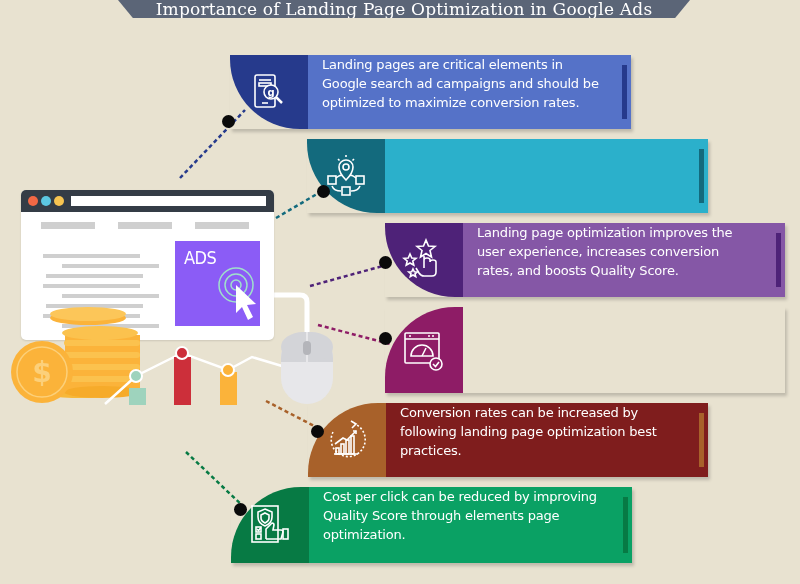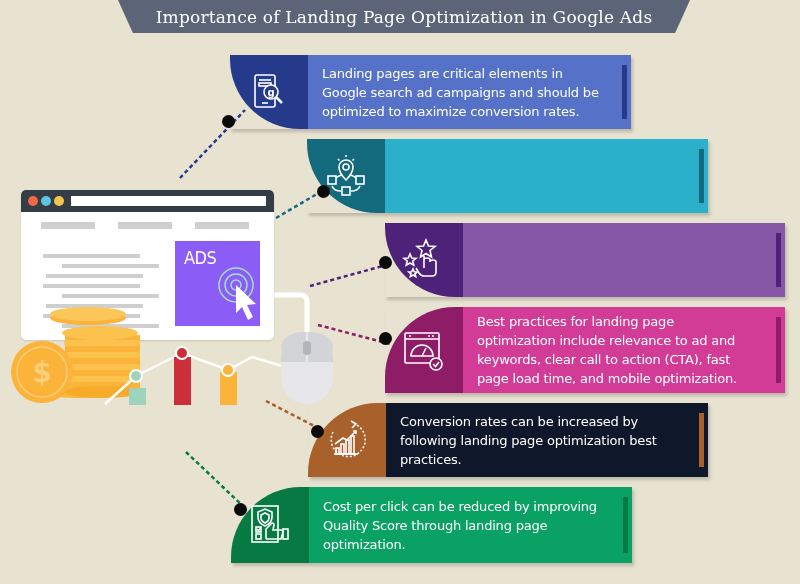--- a/index.html
+++ b/index.html
@@ -3,21 +3,21 @@
 <meta charset="utf-8">
 <style>
   * { box-sizing: border-box; margin: 0; padding: 0; }
   html, body { width: 800px; height: 584px; overflow: hidden; }
   body {
     background: #e8e2d0;
     position: relative;
     font-family: "DejaVu Sans", sans-serif;
   }
   .title-banner {
-    position: absolute; left: 118px; top: 0; width: 572px; height: 33px;
+    position: absolute; left: 118px; top: 0; width: 572px; height: 18px;
     background: #5b6577;
     clip-path: polygon(0 0, 100% 0, 97.4% 100%, 2.6% 100%);
     display: flex; align-items: center; justify-content: center;
   }
   .title-banner span {
     color: #fff; font-family: "DejaVu Serif", serif; font-size: 17px;
     letter-spacing: 0.2px;
   }
 
   .banner {
@@ -25,21 +25,21 @@
     box-shadow: 2px 3px 3px rgba(0,0,0,0.18);
   }
   .banner .cap {
     width: 78px; height: 100%; position: relative;
     display: flex; align-items: center; justify-content: center;
   }
   .banner.rb .cap { border-bottom-left-radius: 70px; }
   .banner.rt .cap { border-top-left-radius: 70px; }
   .banner .body {
     flex: 1; position: relative; height: 100%;
-    display: flex; align-items: center;
+    display: flex; align-items: flex-start;
     padding: 0 31px 0 14px;
   }
   .banner .body .txt {
     color: #fff; font-size: 13px; line-height: 19px;
     font-family: "DejaVu Sans", sans-serif;
     letter-spacing: -0.2px;
   }
   .banner .body .edge {
     position: absolute; right: 4px; top: 10px; bottom: 10px; width: 5px;
   }
@@ -205,77 +205,74 @@
   <div class="cap" style="background:#4e2278">
     <svg width="44" height="44" viewBox="0 0 44 44" fill="none" stroke="#fff" stroke-width="1.6">
       <polygon points="24,2 26.5,8 33,8.5 28,12.5 29.5,19 24,15.5 18.5,19 20,12.5 15,8.5 21.5,8"></polygon>
       <polygon points="8,16 9.8,20 14,20.3 10.8,23 11.8,27.2 8,25 4.2,27.2 5.2,23 2,20.3 6.2,20"></polygon>
       <polygon points="11,31 12.3,33.8 15.2,34 13,35.8 13.7,38.6 11,37 8.3,38.6 9,35.8 6.8,34 9.7,33.8"></polygon>
       <path d="M22 18 L22 30 M22 22 q0 -2 3 -2 q3 0 3 2 l0 2 q0 -2 3 -2 q3 0 3 2 l0 10 q0 4 -4 4 l-8 0 q-3 0 -5 -3 l-3 -5"></path>
     </svg>
     <span class="dot" style="left:-6px;top:33px"></span>
   </div>
   <div class="body" style="background:#8557a6">
+    <span class="txt">Landing page optimization improves the user experience, increases conversion rates, and boosts Quality Score.</span>
     <span class="edge" style="background:#4e2278"></span>
   </div>
 </div>
 
 <div class="banner rt" style="left:385px;top:307px;width:400px;height:86px;">
   <div class="cap" style="background:#8e1c66">
     <svg width="44" height="44" viewBox="0 0 44 44" fill="none" stroke="#fff" stroke-width="1.6">
       <rect x="3" y="5" width="34" height="30" rx="1"></rect>
       <line x1="3" y1="11" x2="37" y2="11"></line>
       <line x1="26" y1="8" x2="28" y2="8"></line>
         <line x1="30" y1="8" x2="32" y2="8"></line>
         <line x1="7" y1="8" x2="9" y2="8"></line>
       <path d="M9 28 a11 11 0 0 1 22 0 Z"></path>
       <line x1="20" y1="28" x2="24" y2="20"></line>
       <circle cx="34" cy="36" r="6" fill="#8e1c66"></circle>
       <polyline points="31,36 33.5,38.5 37,34"></polyline>
     </svg>
     <span class="dot" style="left:-6px;top:25px"></span>
   </div>
-  <div class="body" style="background:#d33c96">
-    <span class="txt">Best practices for landing page optimization include relevance to ad and keywords, clear call to action (CTA), fast page load time, and mobile optimization.</span>
-    <span class="edge" style="background:#8e1c66"></span>
-  </div>
 </div>
 
 <div class="banner rt" style="left:308px;top:403px;width:400px;">
   <div class="cap" style="background:#a8612a">
     <svg width="44" height="44" viewBox="0 0 44 44" fill="none" stroke="#fff" stroke-width="1.6">
       <path d="M8 14 A17 17 0 1 0 30 6" stroke-dasharray="2 2"></path>
       <polyline points="26,3 31,6 27,10"></polyline>
       <rect x="11" y="30" width="3" height="6"></rect>
       <rect x="16" y="26" width="3" height="10"></rect>
       <rect x="21" y="22" width="3" height="14"></rect>
       <rect x="26" y="18" width="3" height="18"></rect>
       <line x1="9" y1="36" x2="33" y2="36"></line>
       <polyline points="10,26 18,20 22,22 31,13"></polyline>
       <polyline points="28,13 31,13 31,16"></polyline>
     </svg>
     <span class="dot" style="left:3px;top:22px"></span>
   </div>
-  <div class="body" style="background:#0f172a">
+  <div class="body" style="background:#7f1d1d">
     <span class="txt">Conversion rates can be increased by following landing page optimization best practices.</span>
     <span class="edge" style="background:#a8612a"></span>
   </div>
 </div>
 
 <div class="banner rt" style="left:231px;top:487px;width:401px;height:76px;">
   <div class="cap" style="background:#077a44">
     <svg width="44" height="44" viewBox="0 0 44 44" fill="none" stroke="#fff" stroke-width="1.6">
       <rect x="4" y="3" width="26" height="36"></rect>
       <path d="M17 6 l7 3 v5 q0 6 -7 9 q-7 -3 -7 -9 v-5 z"></path>
       <path d="M17 10 l4 2 v3 q0 3 -4 5 q-4 -2 -4 -5 v-3 z"></path>
       <rect x="8" y="24" width="5" height="5"></rect>
         <rect x="8" y="31" width="5" height="5"></rect>
       <polyline points="9,26 10.5,27.5 13,24.5"></polyline>
       <path d="M18 36 v-10 l6 -6 q2 0 2 2 l-1 5 h8 q2 0 2 2 l-2 7 h-15"></path>
       <rect x="35" y="26" width="5" height="10"></rect>
     </svg>
     <span class="dot" style="left:3px;top:16px"></span>
   </div>
   <div class="body" style="background:#0aa164">
-    <span class="txt">Cost per click can be reduced by improving Quality Score through landing page optimization.</span>
+    <span class="txt">Cost per click can be reduced by improving Quality Score through elements page optimization.</span>
     <span class="edge" style="background:#077a44"></span>
   </div>
 </div>
 
 </body></html>

